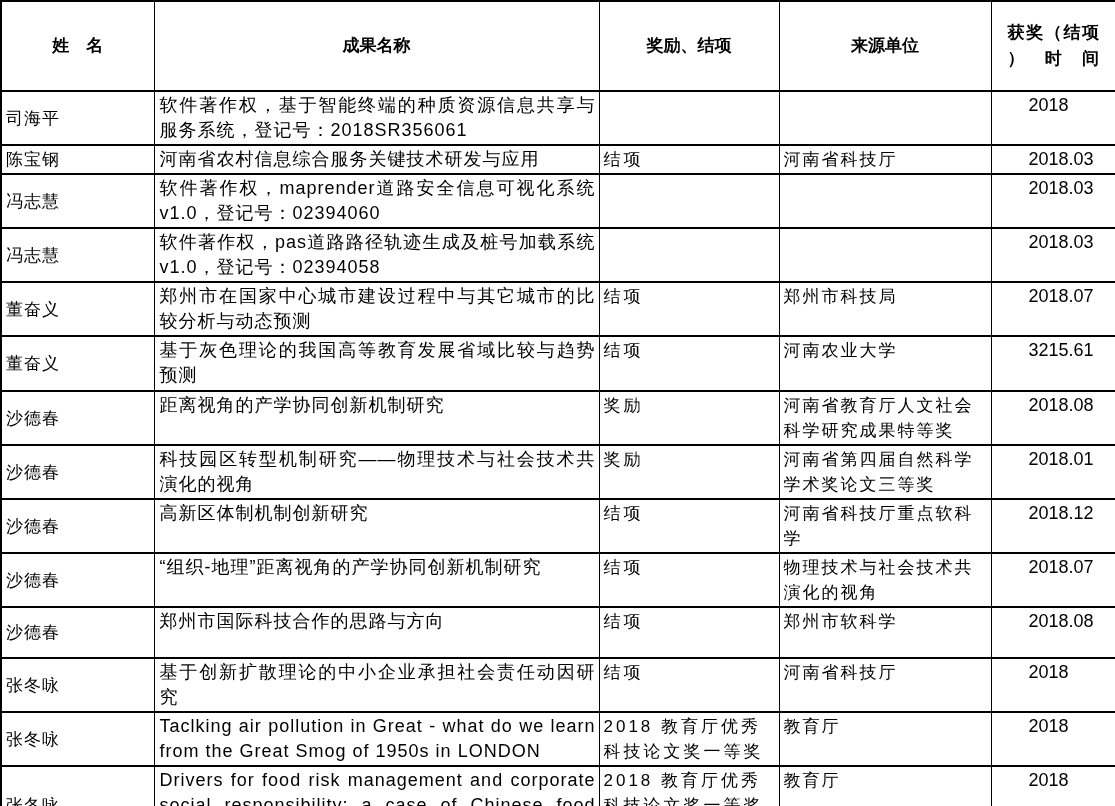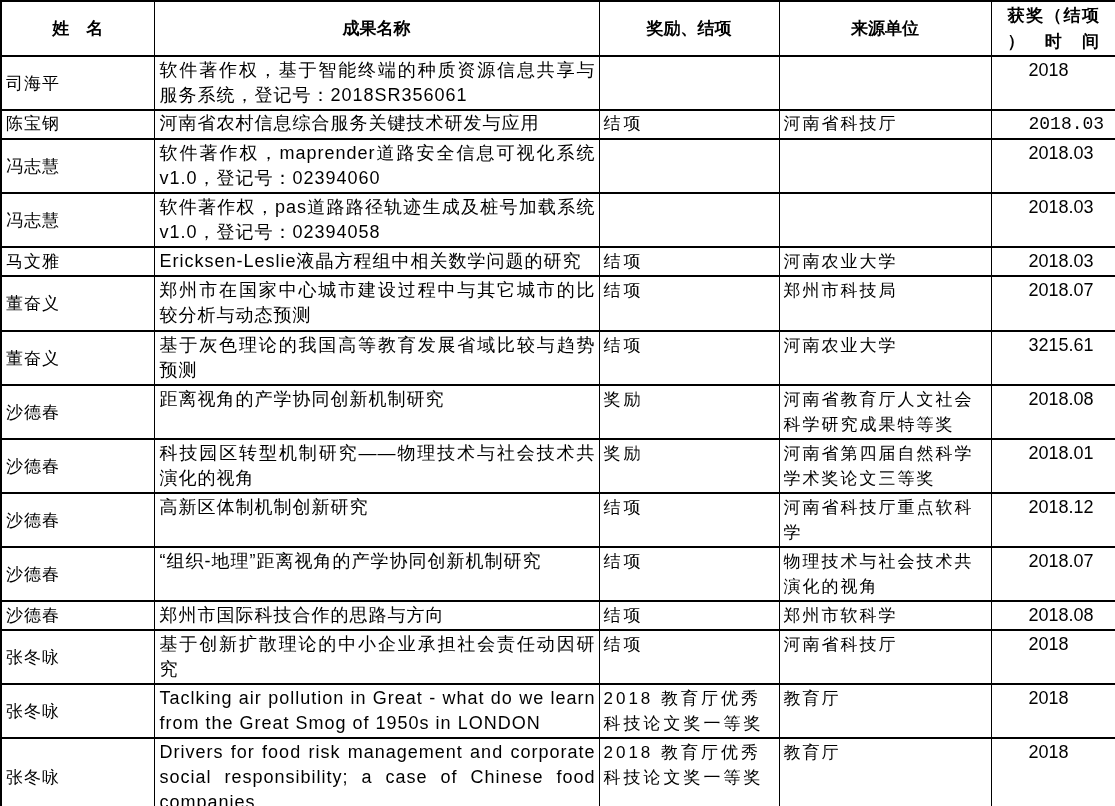--- a/index.html
+++ b/index.html
@@ -25,21 +25,21 @@
   col.w5 { width: 125px; }
 
   th, td {
     border: 1px solid #000000;
     border-top: 2px solid #000000;
     border-bottom: 2px solid #000000;
     overflow: hidden;
     box-sizing: border-box;
   }
 
-  thead tr { height: 55px; }
+  thead tr { height: 90px; }
   th {
     font-weight: bold;
     font-size: 17px;
     line-height: 26px;
     text-align: center;
     vertical-align: middle;
     padding: 0 2px;
   }
   th.c5h {
     padding: 0 16px;
@@ -75,21 +75,21 @@
     letter-spacing: 2px;
   }
   td.c5 {
     font-size: 18px;
     letter-spacing: 0;
     padding-left: 37px;
   }
 
   
   tbody tr:nth-child(1)  { height: 54px; }
-  tbody tr:nth-child(2)  { height: 26px; font-family: Liberation Mono, monospace; }
+  tbody tr:nth-child(2)  { height: 26px; }
   tbody tr:nth-child(3)  { height: 52px; }
   tbody tr:nth-child(4)  { height: 52px; }
   tbody tr:nth-child(5)  { height: 27px; }
   tbody tr:nth-child(6)  { height: 55px; }
   tbody tr:nth-child(7)  { height: 53px; }
   tbody tr:nth-child(8)  { height: 50px; }
   tbody tr:nth-child(9)  { height: 52px; }
   tbody tr:nth-child(10) { height: 51px; }
   tbody tr:nth-child(11) { height: 51px; }
   tbody tr:nth-child(12) { height: 26px; }
@@ -143,27 +143,20 @@
   </tr>
 
   <tr>
     <td class="c1">冯志慧</td>
     <td class="c2">软件著作权，pas道路路径轨迹生成及桩号加载系统v1.0，登记号：02394058</td>
     <td class="c3"></td>
     <td class="c4"></td>
     <td class="c5">2018.03</td>
   </tr>
 
-  <tr>
-    <td class="c1">马文雅</td>
-    <td class="c2">Ericksen-Leslie液晶方程组中相关数学问题的研究</td>
-    <td class="c3">结项</td>
-    <td class="c4">河南农业大学</td>
-    <td class="c5">2018.03</td>
-  </tr>
 
   <tr>
     <td class="c1">董奋义</td>
     <td class="c2">郑州市在国家中心城市建设过程中与其它城市的比较分析与动态预测</td>
     <td class="c3">结项</td>
     <td class="c4">郑州市科技局</td>
     <td class="c5">2018.07</td>
   </tr>
 
   <tr>

